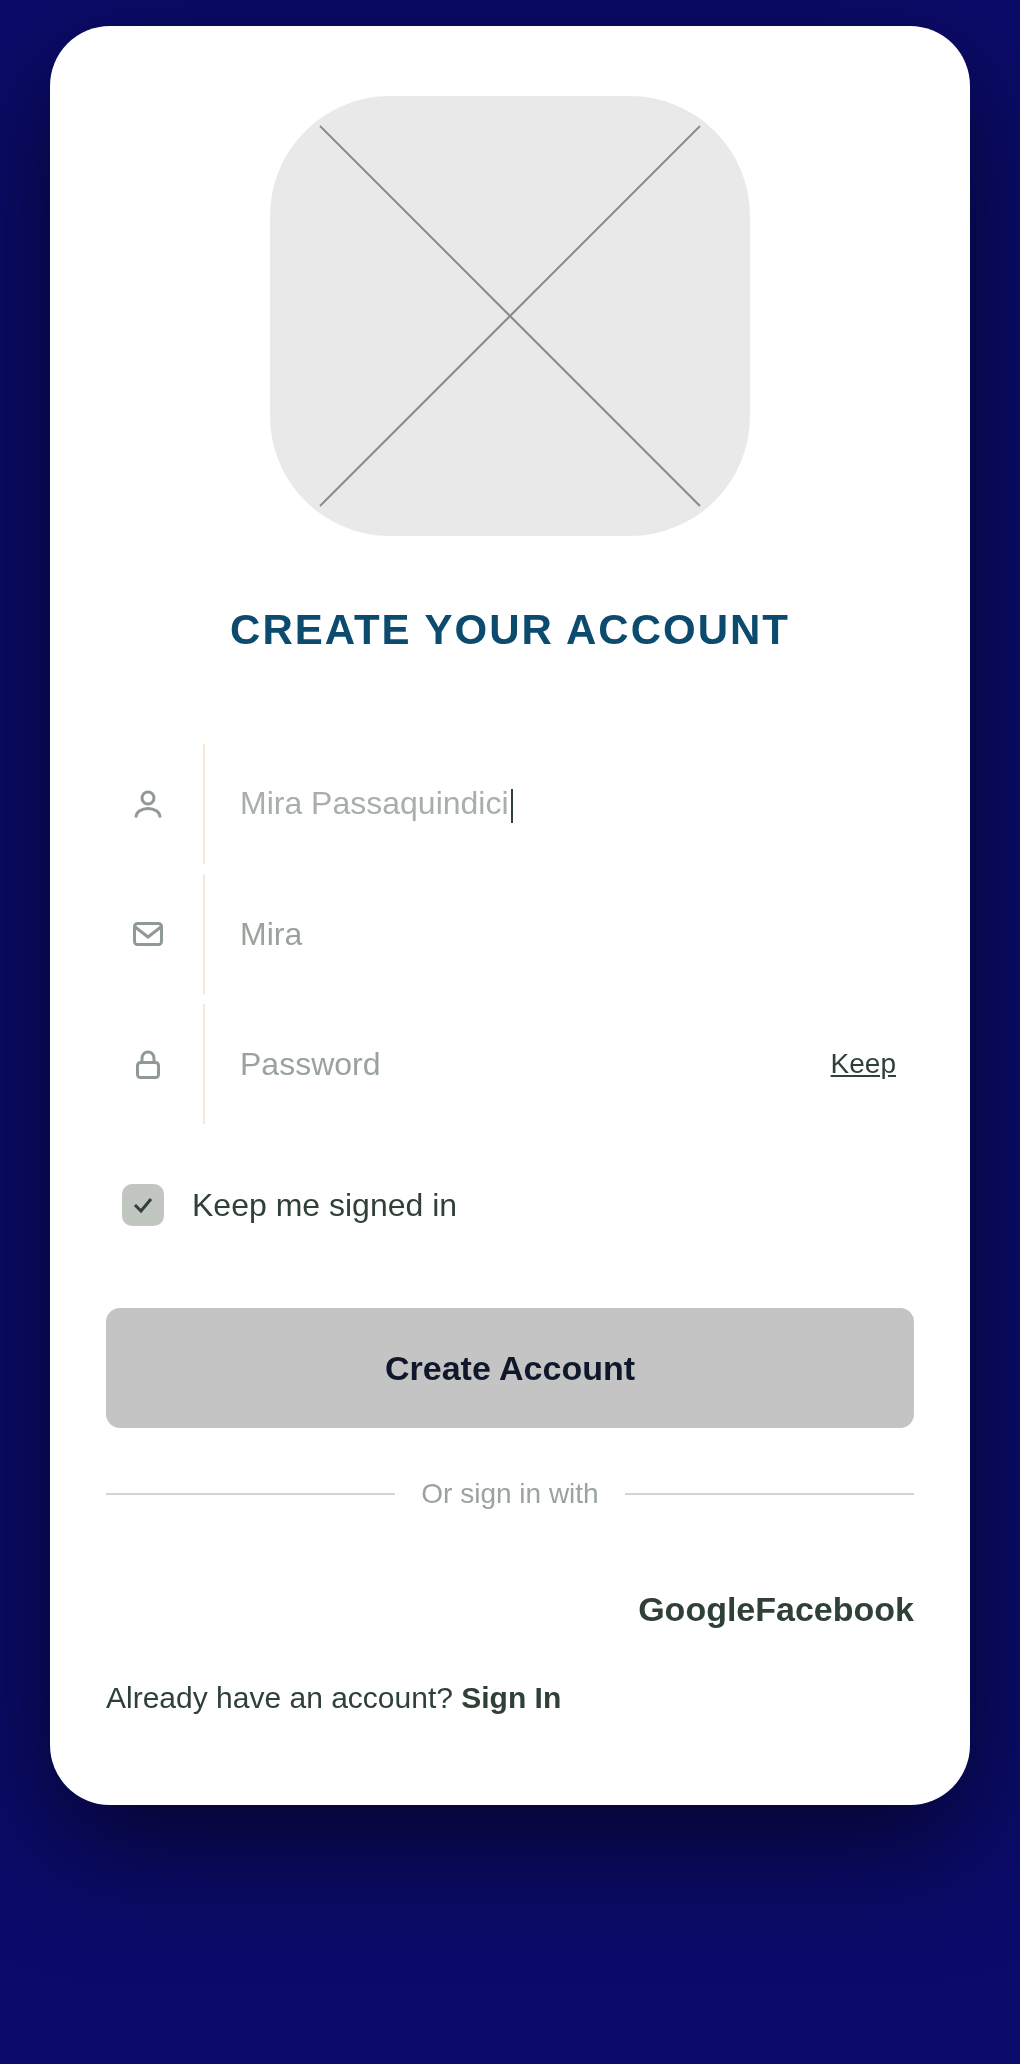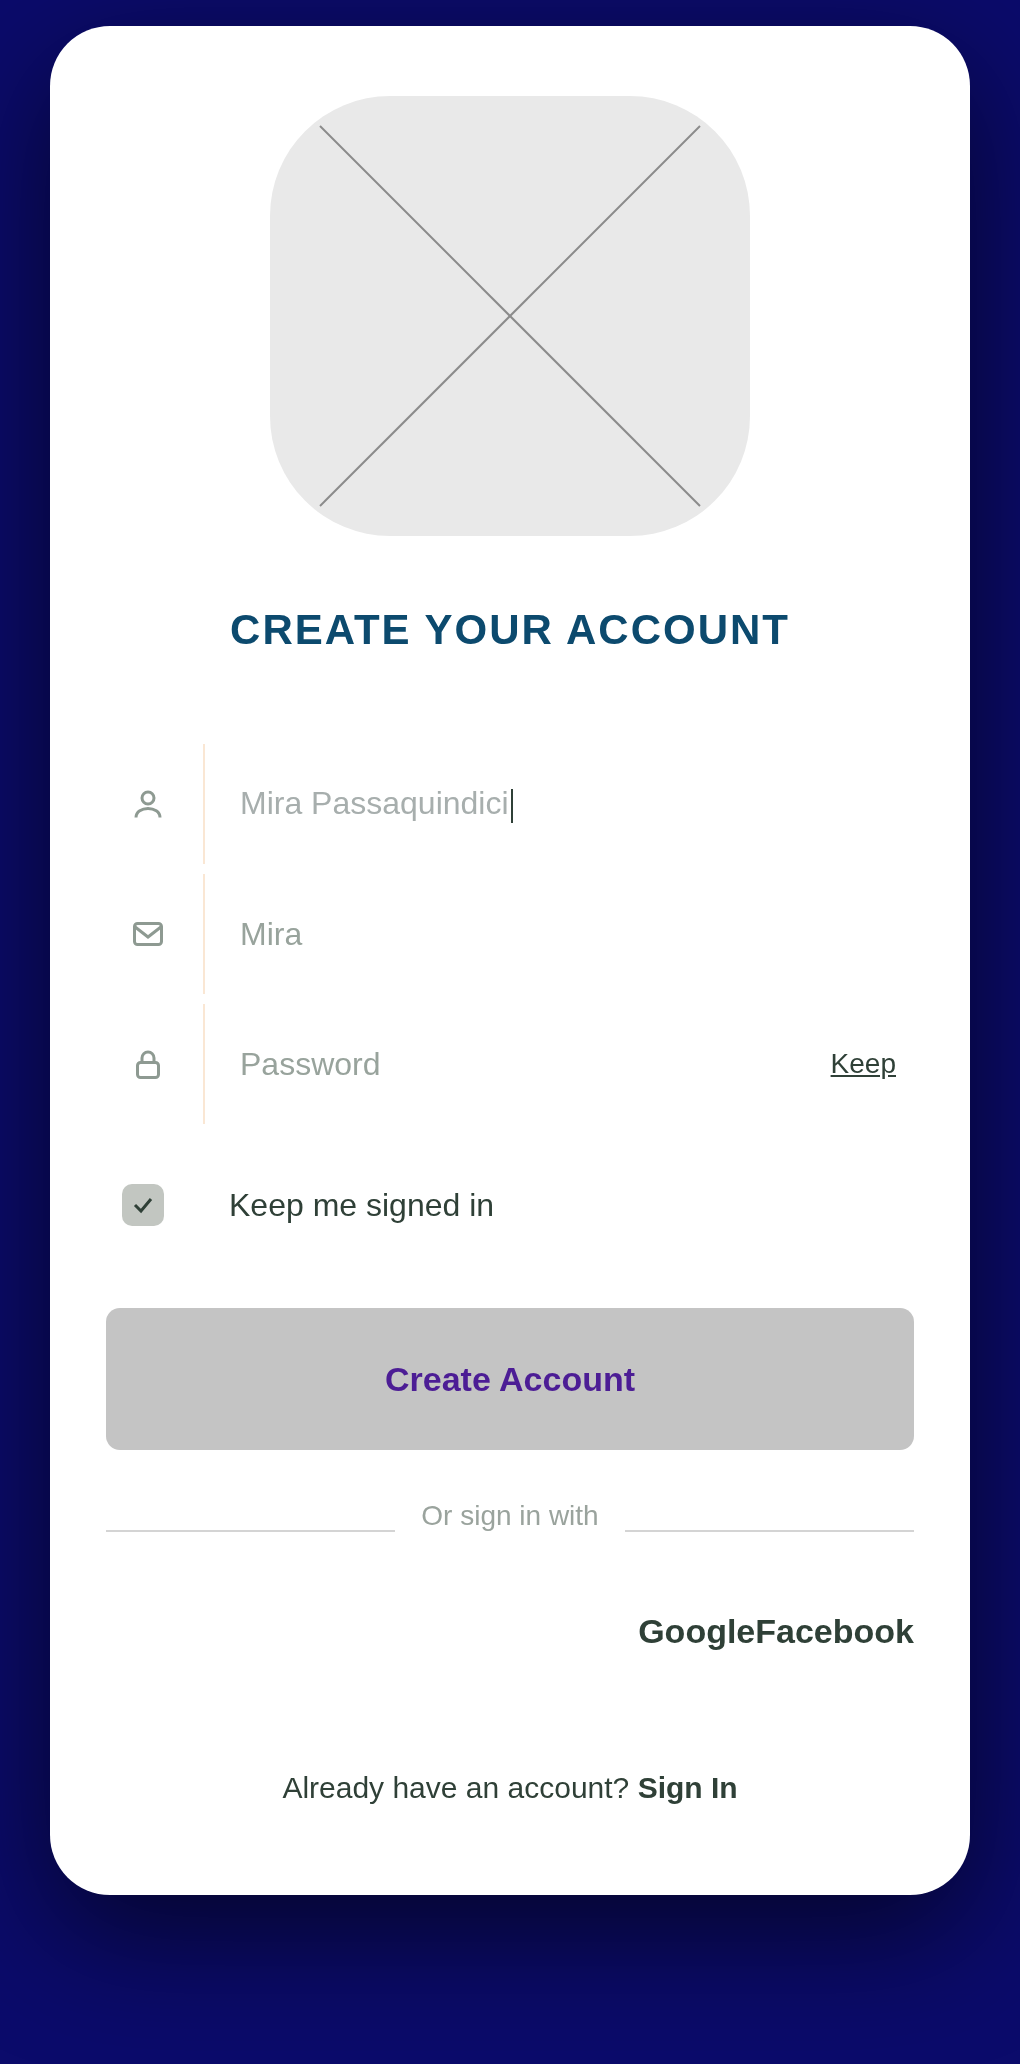--- a/index.html
+++ b/index.html
@@ -77,67 +77,66 @@
     height:34px;
     background:#2f4037;
     vertical-align:middle;
     margin-left:2px;
   }
   .checks { margin-top: 60px; padding-left: 16px; }
   .check-row {
     display:flex;
     align-items:center;
     margin-bottom: 42px;
-    gap: 37px;
   }
   .checkbox {
     width:42px; height:42px;
     border-radius:10px;
     background:#c2c6c1;
     display:flex;
     align-items:center;
     justify-content:center;
     margin-right: 28px;
   }
   .checkbox svg { width:24px; height:24px; stroke:#2f4037; stroke-width:3; fill:none; }
   .check-label { font-size:32px; color:#2f4037; }
   .primary-btn {
     width:100%;
-    height:142px;
+    height:120px;
     background:#c4c4c4;
     border:none;
     border-radius:14px;
     font-size:34px;
     font-weight:600;
-    color:#4c1d95;
+    color:#0f172a;
     margin-top: 40px;
   }
   .or-row {
     display:flex;
-    align-items:flex-end;
+    align-items:center;
     margin-top: 50px;
     gap: 26px;
   }
   .or-row .line { flex:1; height:2px; background:#d4d4d4; }
   .or-row .or-text { font-size:28px; color:#9aa39d; }
   .socials {
     display:flex;
     justify-content:flex-end;
     margin-top: 80px;
   }
   .social-btn {
     font-size:34px;
     font-weight:700;
     color:#2f4037;
     background:none;
     border:none;
   }
   .footer {
-    text-align:center;
-    margin-top: 120px;
+    text-align:left;
+    margin-top: 52px;
     font-size:30px;
     color:#2f4037;
   }
   .footer .signin { font-weight:800; }
 </style>
 </head>
 <body>
 
 <div class="card">
 

